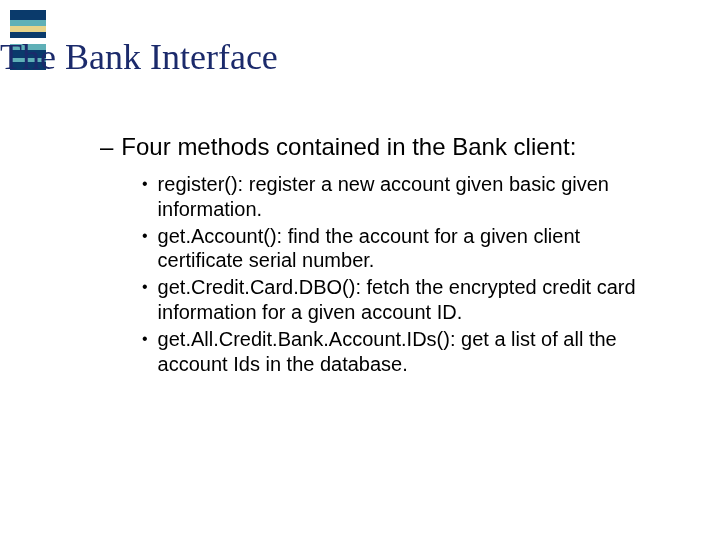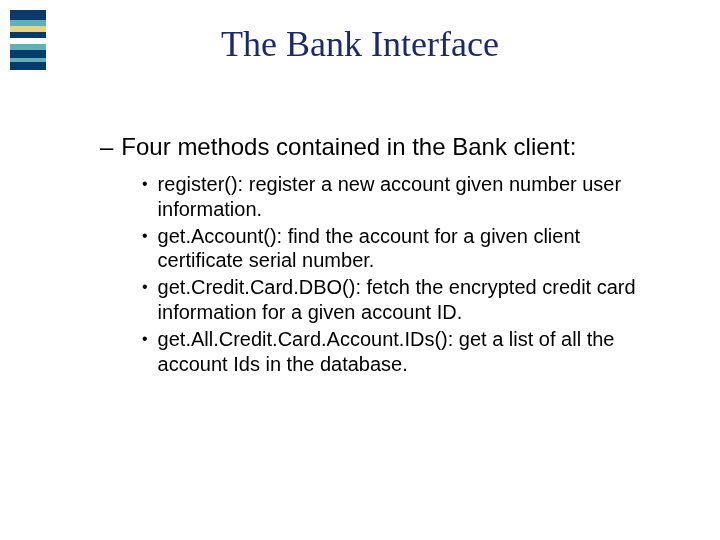--- a/index.html
+++ b/index.html
@@ -23,24 +23,23 @@
     left: 10px;
     width: 36px;
     display: flex;
     flex-direction: column;
   }
   .stripes div {
     width: 36px;
   }
   .title {
     position: absolute;
-    top: 23px;
+    top: 36px;
     left: 0;
     width: 720px;
-    text-align: center;
     font-family: "Times New Roman", Times, serif;
     font-size: 36px;
     color: #1b2a6b;
   }
   .body {
     position: absolute;
     top: 132px;
     left: 100px;
     width: 560px;
     color: #000;
@@ -97,30 +96,30 @@
   <div class="title">The Bank Interface</div>
 
   <div class="body">
     <div class="level1">
       <span class="level1-dash">–</span>
       <span>Four methods contained in the Bank client:</span>
     </div>
     <div class="level2-list" id="level2-list">
         <div class="level2">
           <span class="bullet-dot">•</span>
-          <span class="level2-text">register(): register a new account given number user information.</span>
+          <span class="level2-text">register(): register a new account given basic given information.</span>
         </div>
         <div class="level2">
           <span class="bullet-dot">•</span>
           <span class="level2-text">get.Account(): find the account for a given client certificate serial number.</span>
         </div>
         <div class="level2">
           <span class="bullet-dot">•</span>
           <span class="level2-text">get.Credit.Card.DBO(): fetch the encrypted credit card information for a given account ID.</span>
         </div>
         <div class="level2">
           <span class="bullet-dot">•</span>
-          <span class="level2-text">get.All.Credit.Card.Account.IDs(): get a list of all the account Ids in the database.</span>
+          <span class="level2-text">get.All.Credit.Bank.Account.IDs(): get a list of all the account Ids in the database.</span>
         </div>
       </div>
   </div>
 
 </div>
 
 </body></html>

